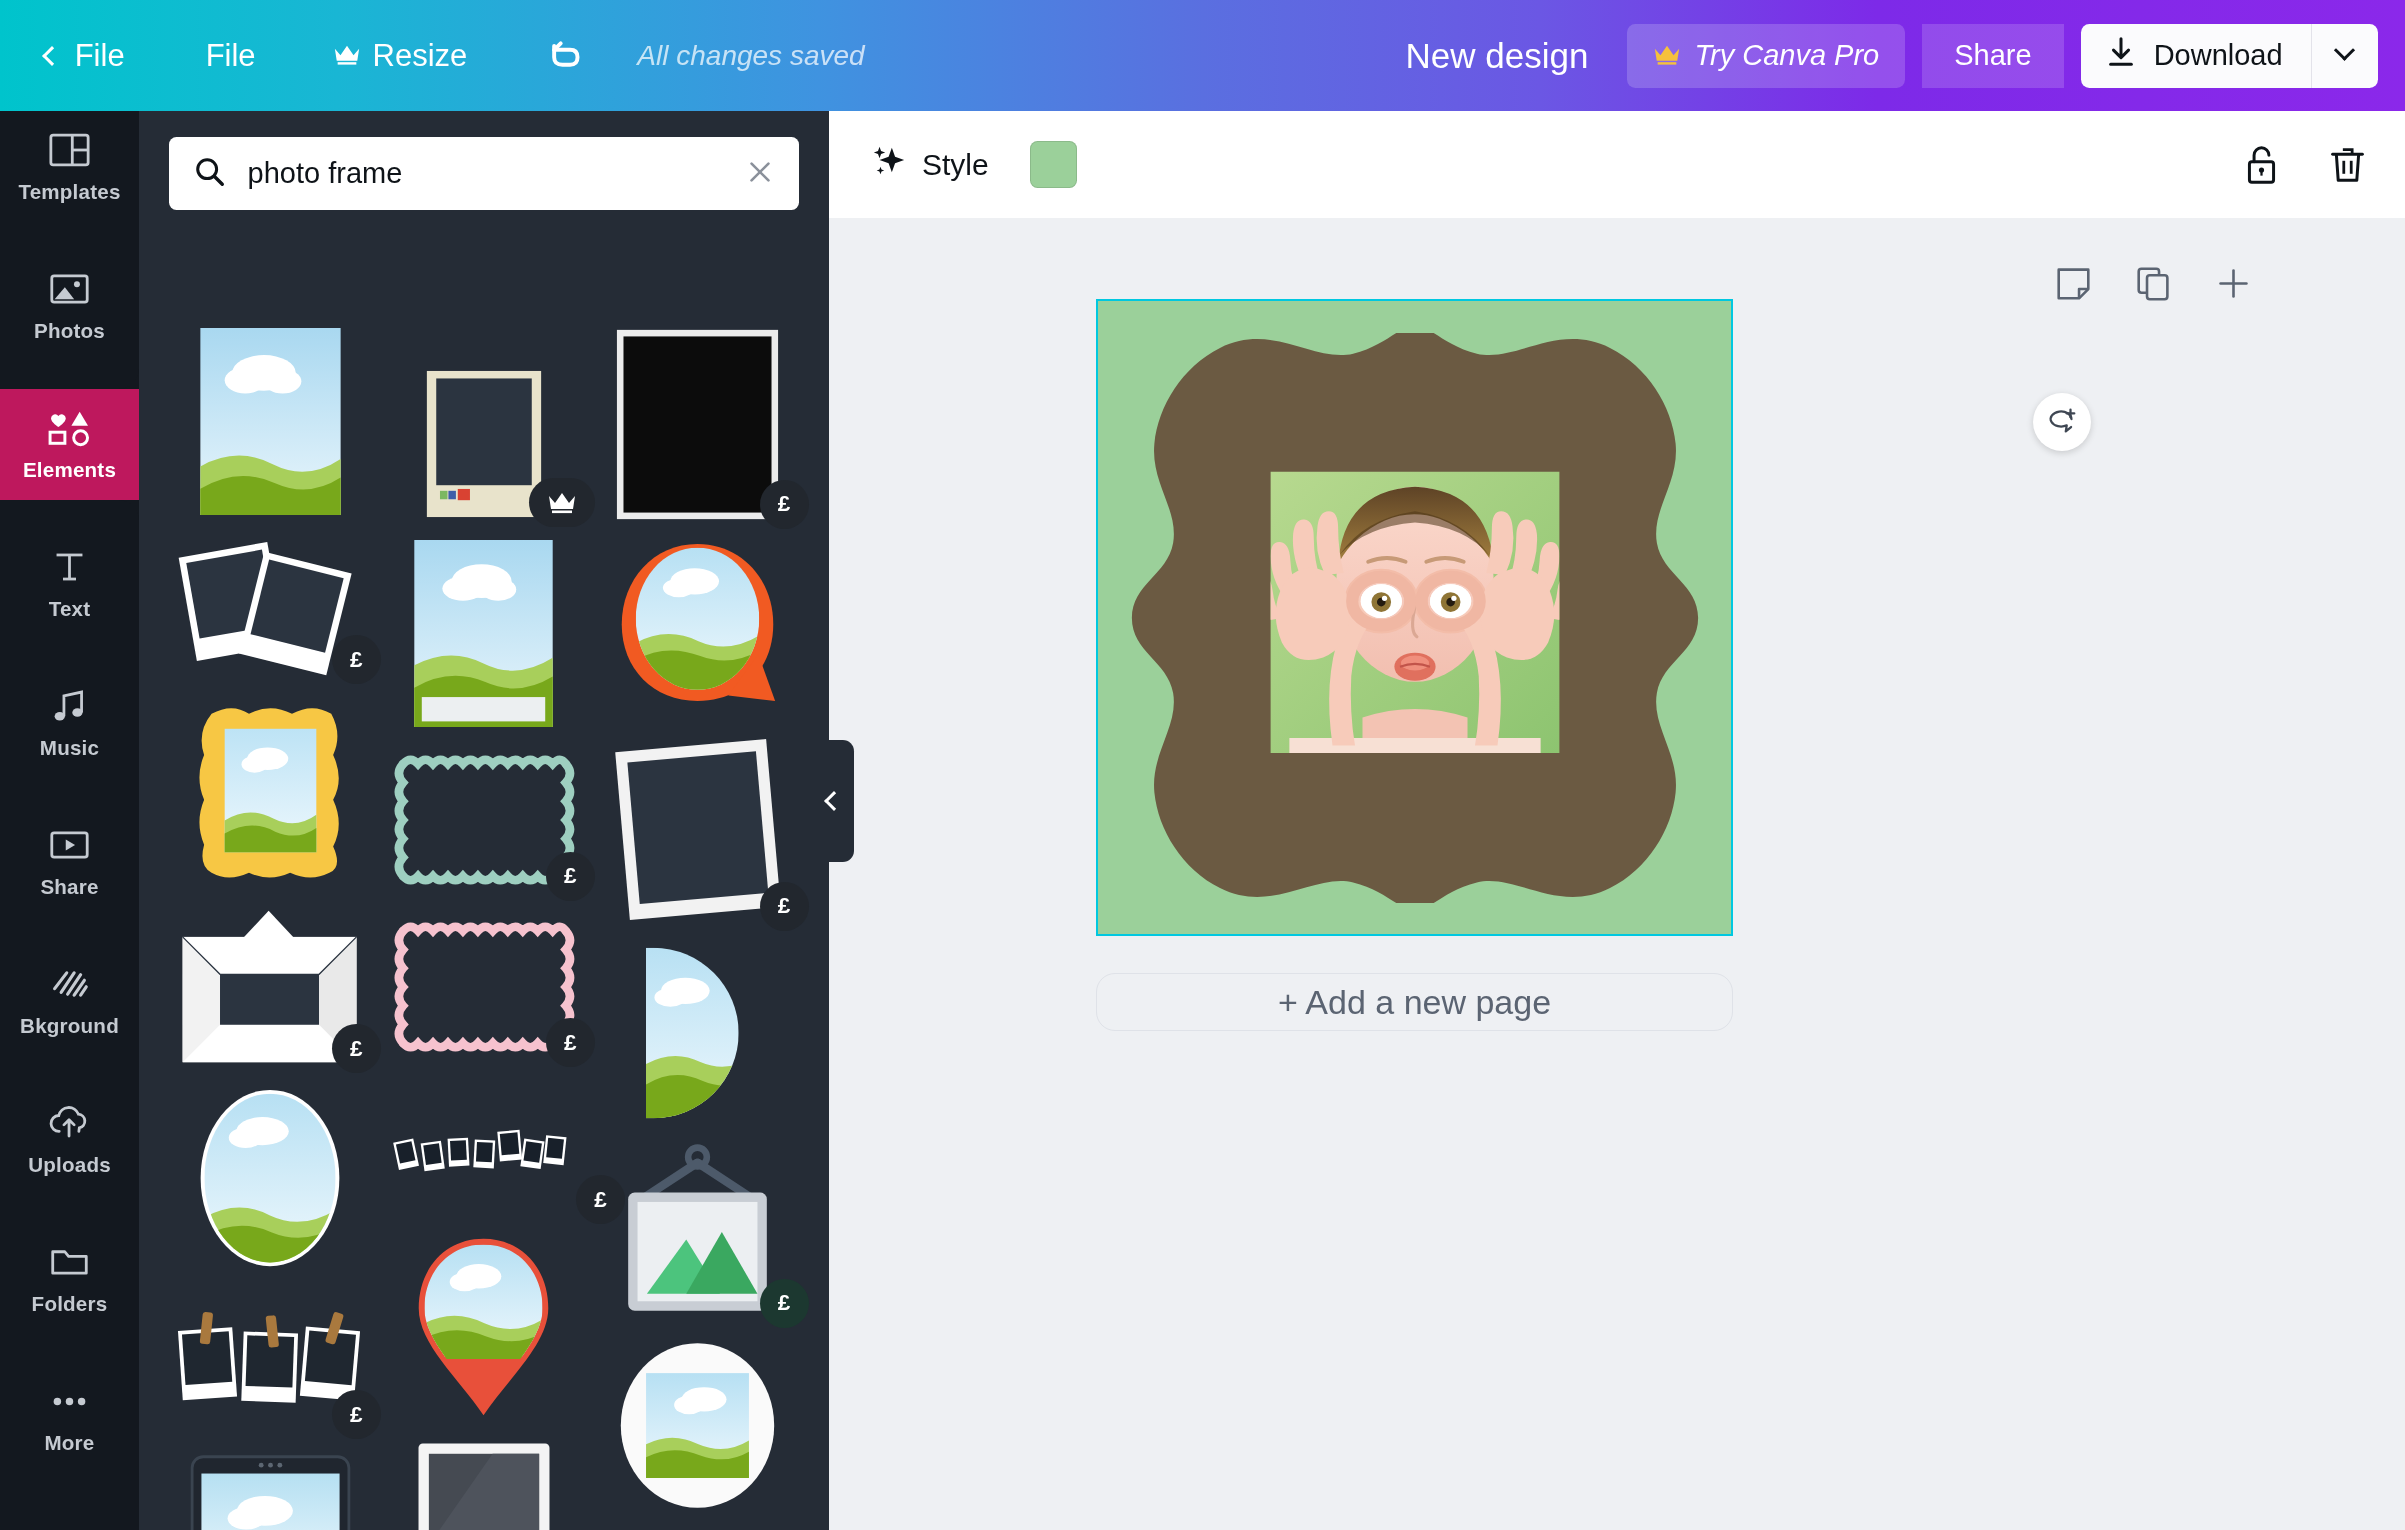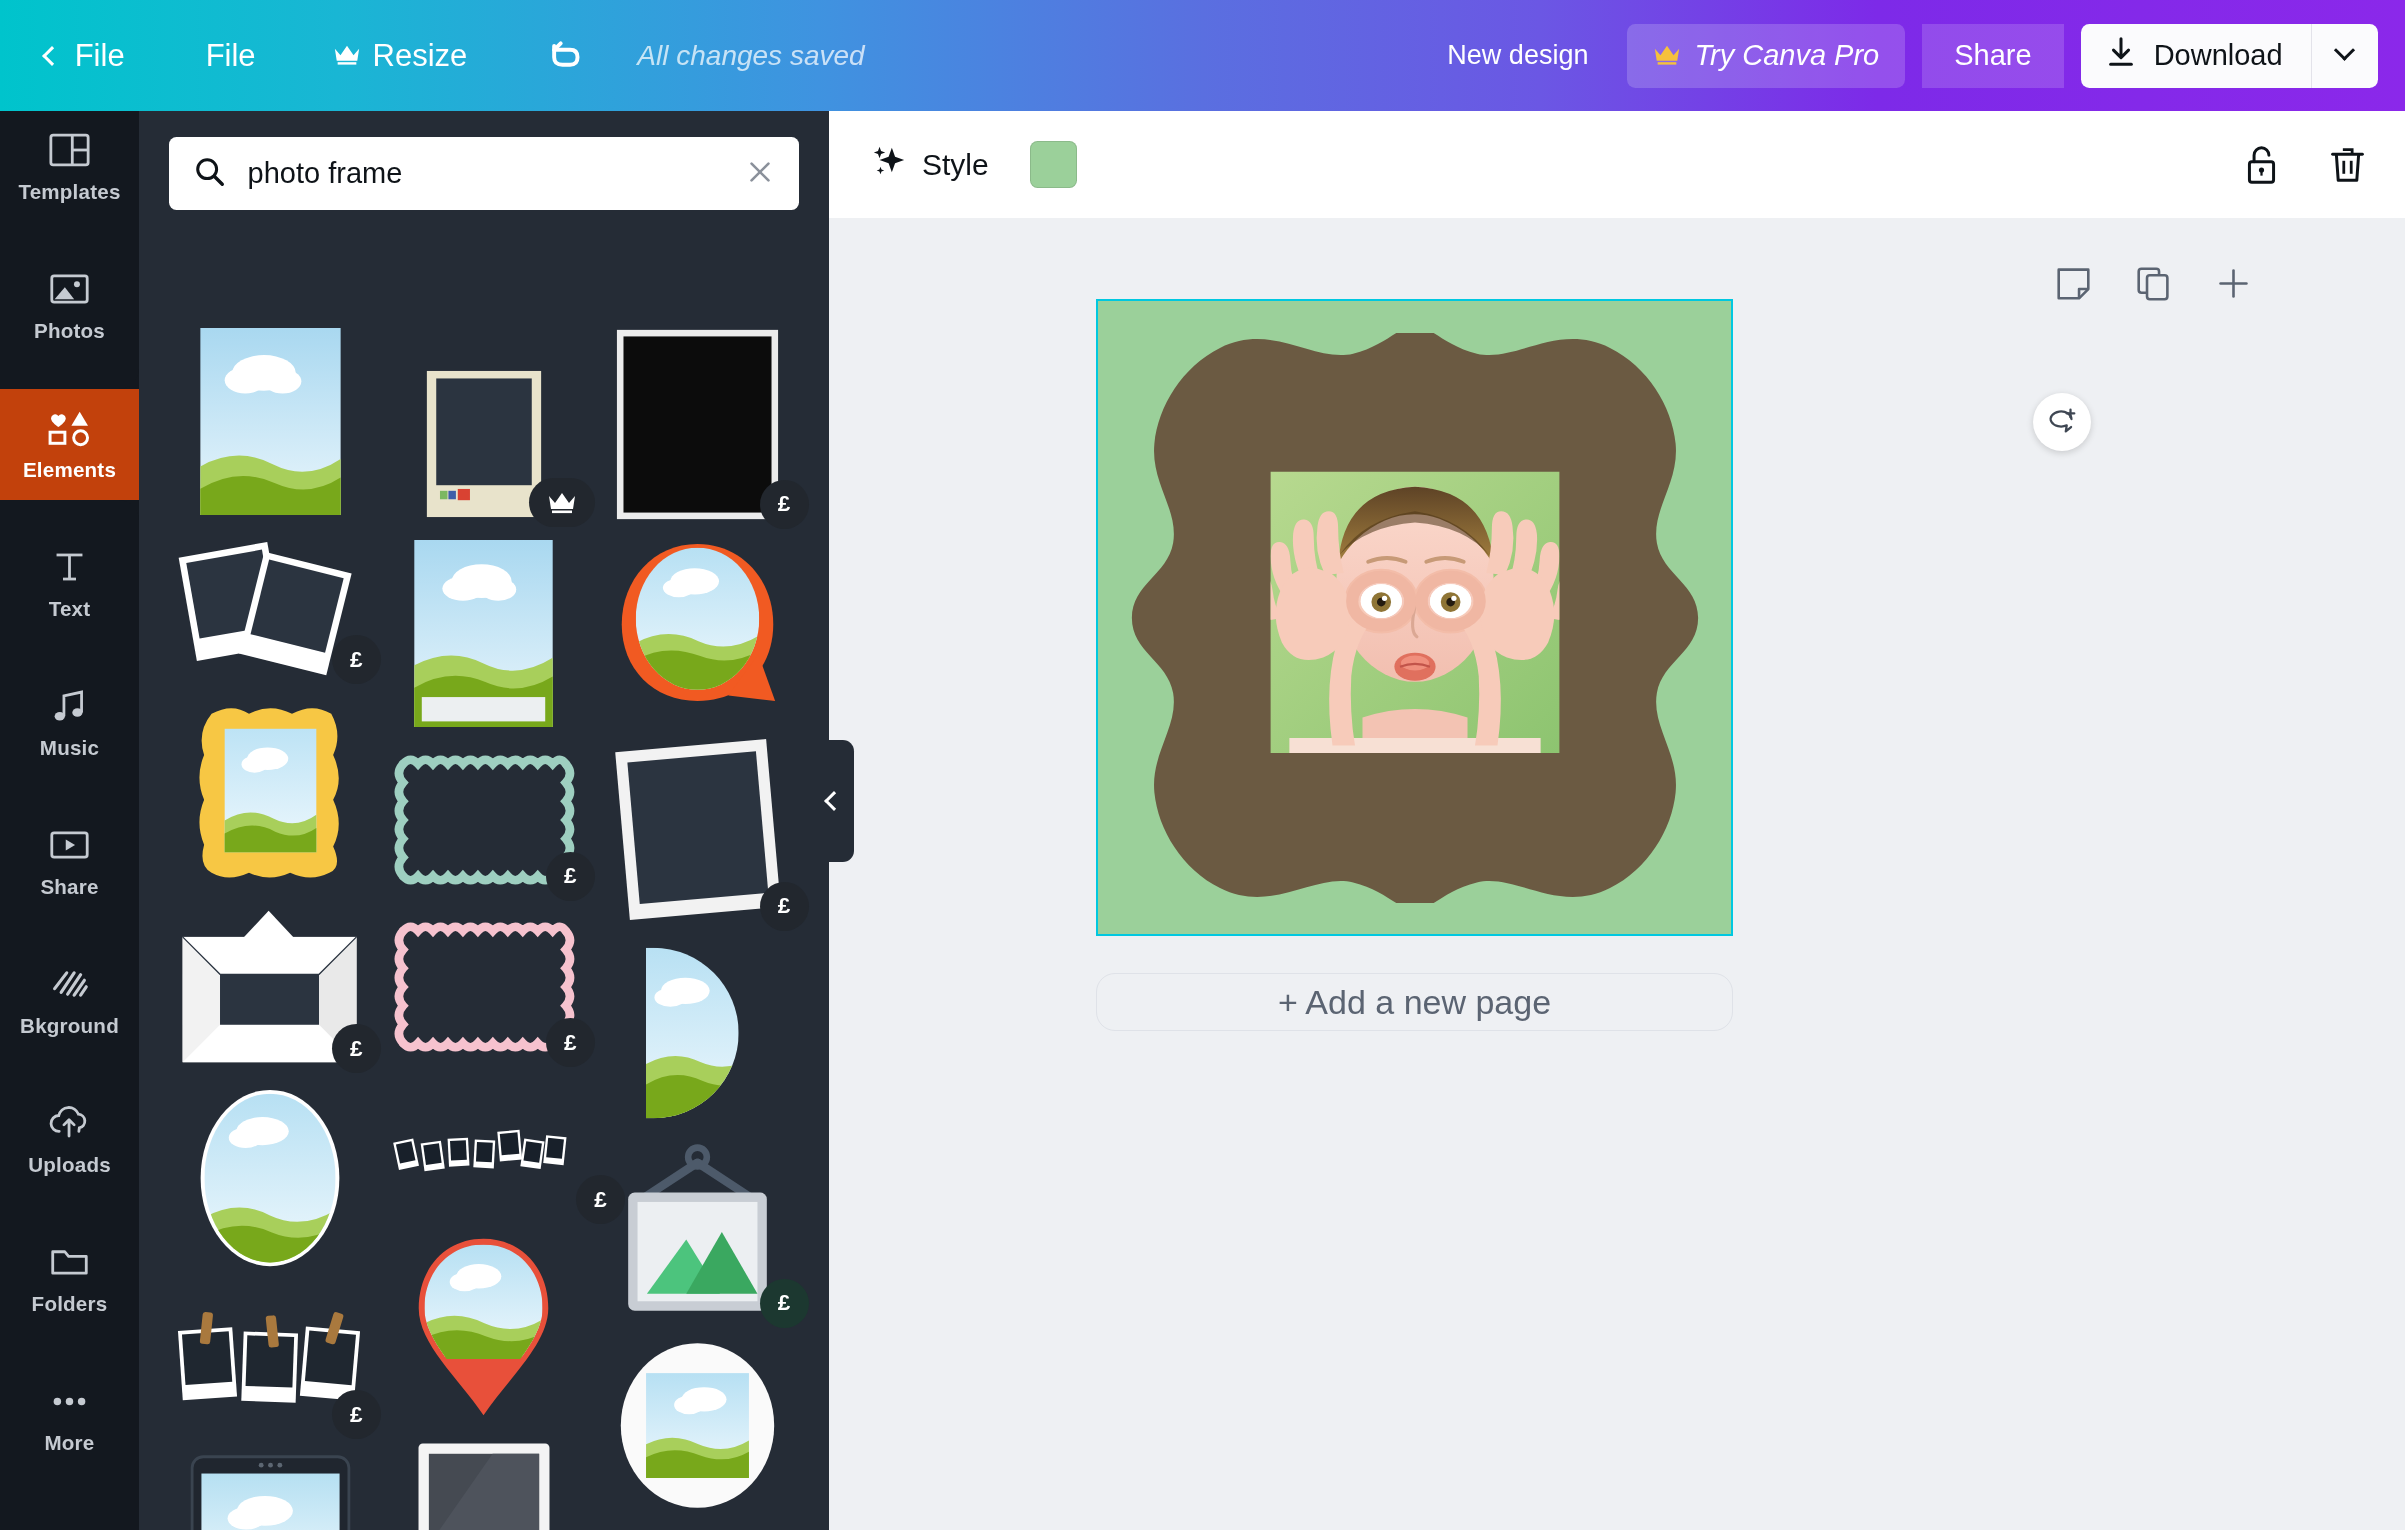--- a/index.html
+++ b/index.html
@@ -28,21 +28,21 @@
     transform: rotate(45deg); display: inline-block; margin-right: 3.7px;
   }
   .file-btn { margin-left: 81px; }
   .resize-btn { margin-left: 77px; }
   .undo-btn { margin-left: 75px; cursor:pointer; display:flex; align-items:center;}
   .saved-txt {
     margin-left: 52px; color: rgba(255,255,255,0.72);
     font-size: 28px; font-style: italic; white-space: nowrap;
   }
   .tb-right { position: absolute; right: 19px; display: flex; align-items: center; }
-  .new-design { color:#fff; font-size: 27px; margin-right: 39px; cursor:pointer; white-space:nowrap;}
+  .new-design { color:#fff; font-size: 35px; margin-right: 39px; cursor:pointer; white-space:nowrap;}
   .pro-btn {
     background: rgba(255,255,255,0.18); border-radius: 8.4px;
     height: 64px; display:flex; align-items:center; gap:13px;
     padding: 0 26px; color:#fff; font-size:29px; cursor:pointer; white-space:nowrap;font-style:italic;
   }
   .share-btn {
     background: rgba(255,255,255,0.16); border-radius: 0;
     height: 64px; display:flex; align-items:center;
     padding: 0 32px; color:#fff; font-size:29px; margin-left:17px; cursor:pointer;
   }
@@ -62,21 +62,21 @@
   
   .rail {
     position:absolute; left:0; top:111px; width:139px; height:1420px;
     background:#13181f; z-index:30;
   }
   .rail-item {
     width:139px; height:111px; display:flex; flex-direction:column;
     align-items:center; justify-content:center; gap:8.4px; cursor:pointer;
     color:#c5cad1; position:relative;
   }
-  .rail-item.active { background:#c2410c; color:#ffffff; }
+  .rail-item.active { background:#be185d; color:#ffffff; }
   .rail-item.active::before{
     content:""; position:absolute; top:-20.6px; left:0; width:139px; height:20.6px;
     background:#13181f; border-bottom-right-radius:20.6px;
   }
   .rail-item.active::after{
     content:""; position:absolute; bottom:-20.6px; left:0; width:139px; height:20.6px;
     background:#13181f; border-top-right-radius:20.6px;
   }
   .rail-lbl { font-size:20.6px; font-weight:700; letter-spacing:0.2px; }
   .rail-ico { height:43px; display:flex; align-items:center; justify-content:center;}

